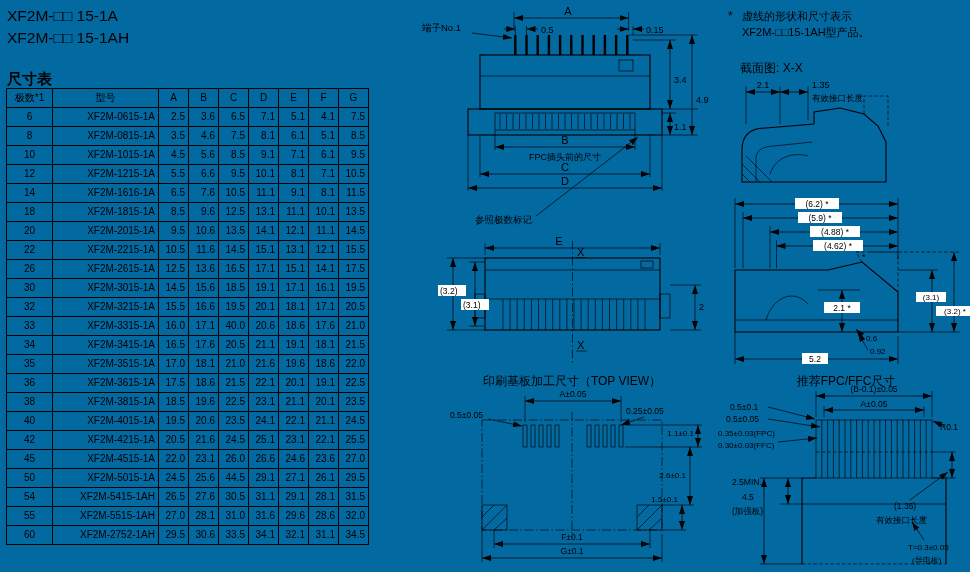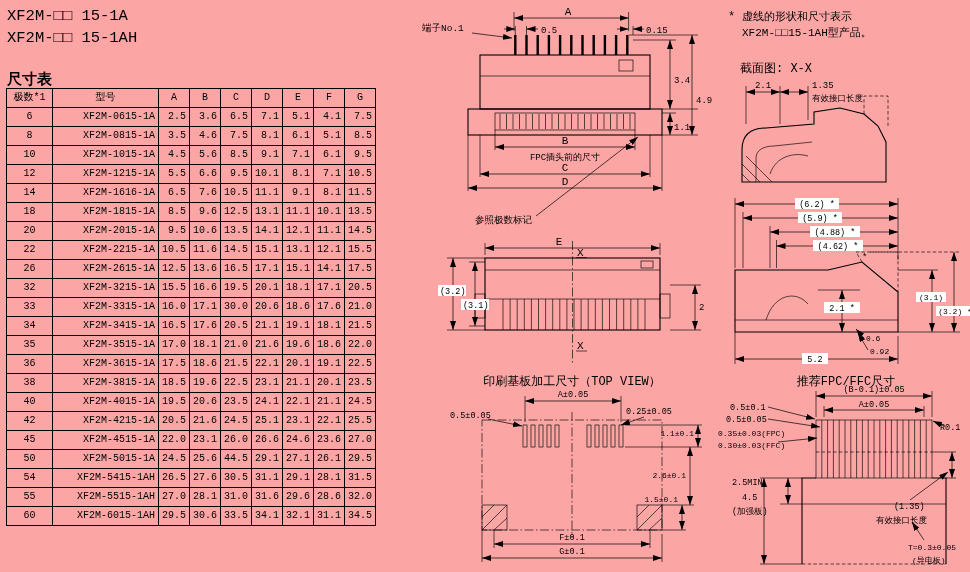--- a/index.html
+++ b/index.html
@@ -1,17 +1,17 @@
 <!DOCTYPE html>
 <html><head>
 <meta charset="utf-8">
 <style>
   html,body{margin:0;padding:0;background:#fff}
-  .page{position:relative;width:970px;height:572px;background:#fca5a5;color:#000;
-        font-family:Liberation Mono, monospace;overflow:hidden}
+  .page{position:relative;width:970px;height:572px;background:#0369a1;color:#000;
+        font-family:Liberation Sans, sans-serif;overflow:hidden}
   .titles{position:absolute;left:7px;top:5px;font-size:15.5px;line-height:22px}
   .tbl-title{position:absolute;left:7px;top:70px;font-size:15px;font-weight:bold}
   table.dim{position:absolute;left:6px;top:88px;border-collapse:collapse;table-layout:fixed;font-size:10px}
   .dim th,.dim td{border:1px solid #000;height:18px;padding:0 3px;text-align:center;
         font-weight:normal;overflow:hidden;white-space:nowrap;line-height:1}
   .dim td.model{text-align:right}
   .dim td.num{text-align:right}
   svg.d{position:absolute;overflow:visible}
   .ol{stroke:#000;stroke-width:1.1;fill:none}
   .tl{stroke:#000;stroke-width:.65;fill:none}
@@ -165,36 +165,47 @@
           <td class="model">XF2M-2615-1A</td>
           <td class="num">12.5</td>
           <td class="num">13.6</td>
           <td class="num">16.5</td>
           <td class="num">17.1</td>
           <td class="num">15.1</td>
           <td class="num">14.1</td>
           <td class="num">17.5</td>
         </tr>
         <tr>
+          <td class="poles">30</td>
+          <td class="model">XF2M-3015-1A</td>
+          <td class="num">14.5</td>
+          <td class="num">15.6</td>
+          <td class="num">18.5</td>
+          <td class="num">19.1</td>
+          <td class="num">17.1</td>
+          <td class="num">16.1</td>
+          <td class="num">19.5</td>
+        </tr>
+        <tr>
           <td class="poles">32</td>
           <td class="model">XF2M-3215-1A</td>
           <td class="num">15.5</td>
           <td class="num">16.6</td>
           <td class="num">19.5</td>
           <td class="num">20.1</td>
           <td class="num">18.1</td>
           <td class="num">17.1</td>
           <td class="num">20.5</td>
         </tr>
         <tr>
           <td class="poles">33</td>
           <td class="model">XF2M-3315-1A</td>
           <td class="num">16.0</td>
           <td class="num">17.1</td>
-          <td class="num">30.0</td>
+          <td class="num">40.0</td>
           <td class="num">20.6</td>
           <td class="num">18.6</td>
           <td class="num">17.6</td>
           <td class="num">21.0</td>
         </tr>
         <tr>
           <td class="poles">34</td>
           <td class="model">XF2M-3415-1A</td>
           <td class="num">16.5</td>
           <td class="num">17.6</td>
@@ -298,21 +309,21 @@
           <td class="num">27.0</td>
           <td class="num">28.1</td>
           <td class="num">31.0</td>
           <td class="num">31.6</td>
           <td class="num">29.6</td>
           <td class="num">28.6</td>
           <td class="num">32.0</td>
         </tr>
         <tr>
           <td class="poles">60</td>
-          <td class="model">XF2M-6015-1AH</td>
+          <td class="model">XF2M-2752-1AH</td>
           <td class="num">29.5</td>
           <td class="num">30.6</td>
           <td class="num">33.5</td>
           <td class="num">34.1</td>
           <td class="num">32.1</td>
           <td class="num">31.1</td>
           <td class="num">34.5</td>
         </tr>
       </tbody>
   </table>

